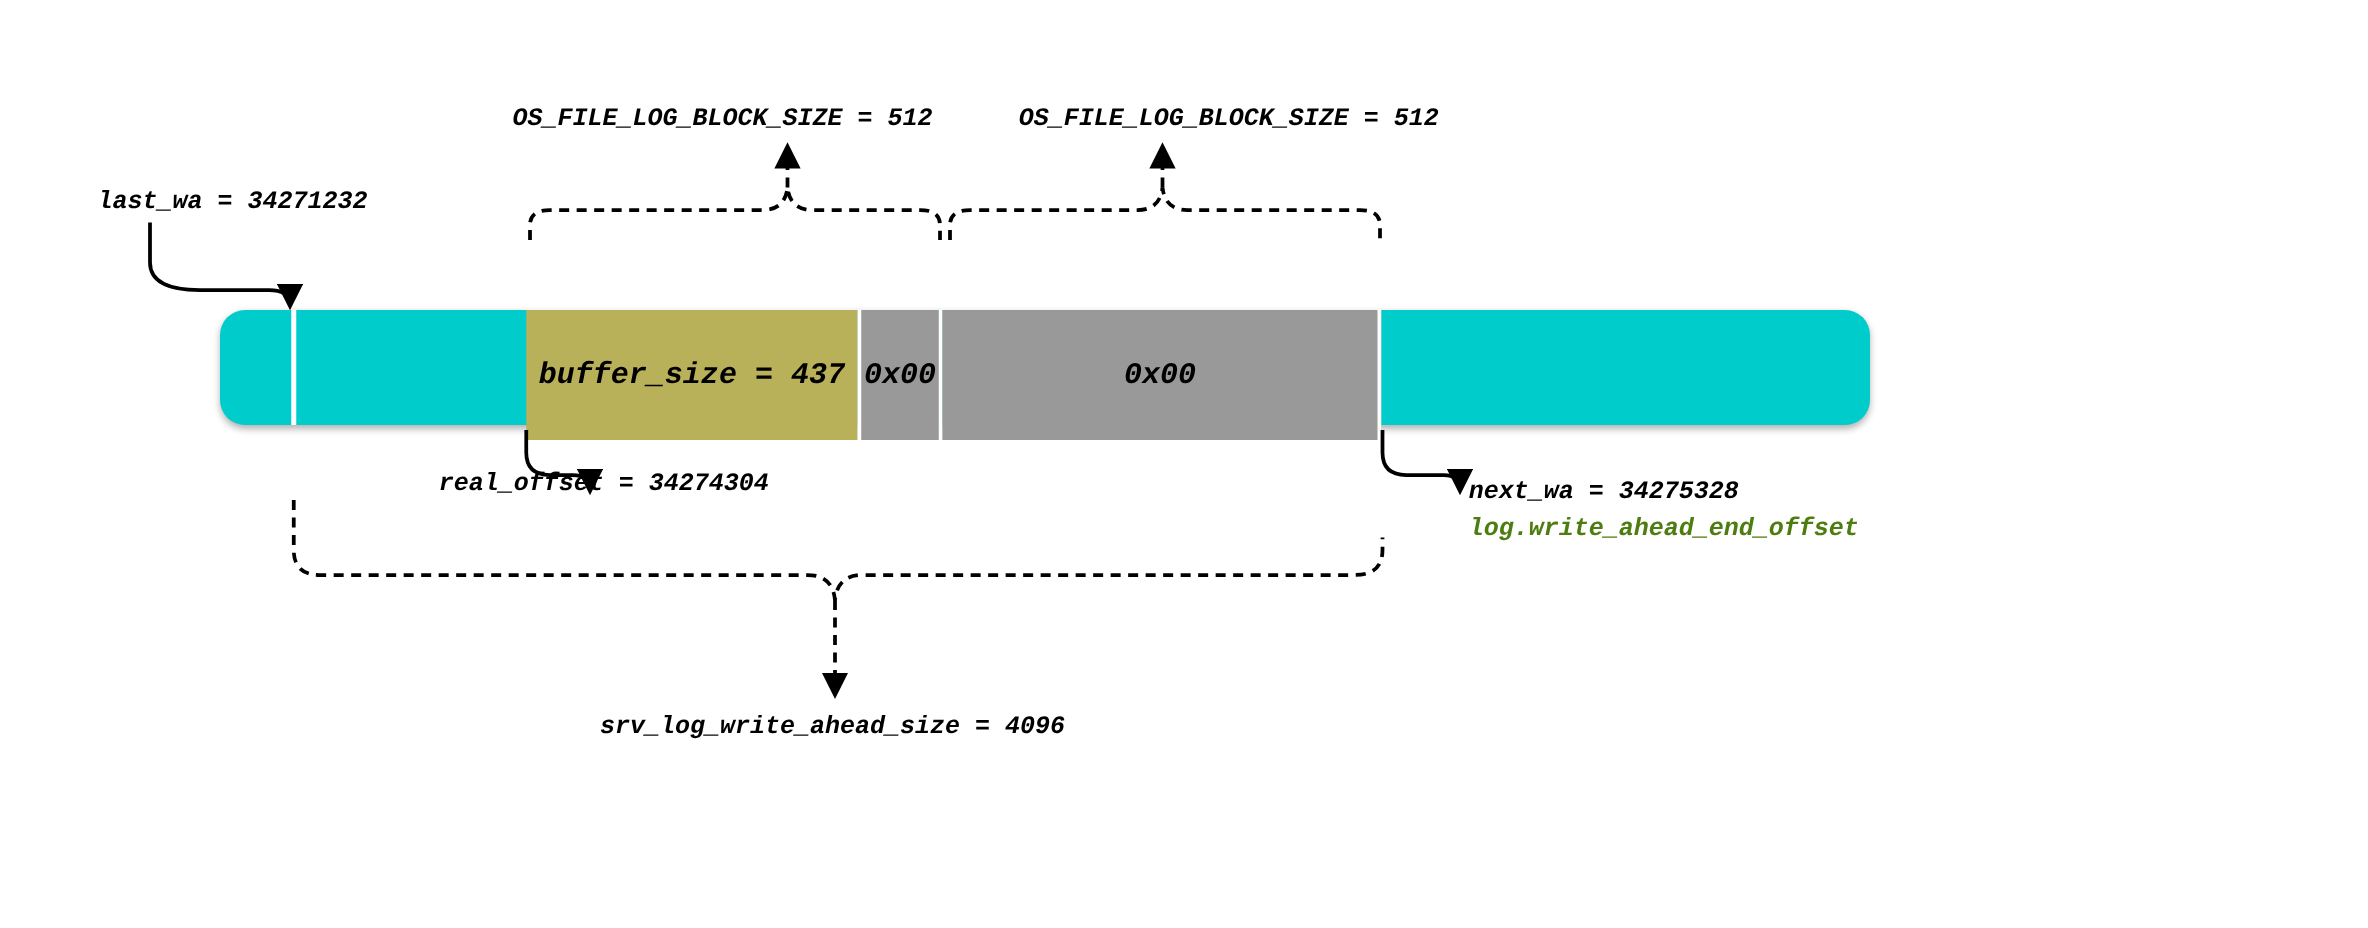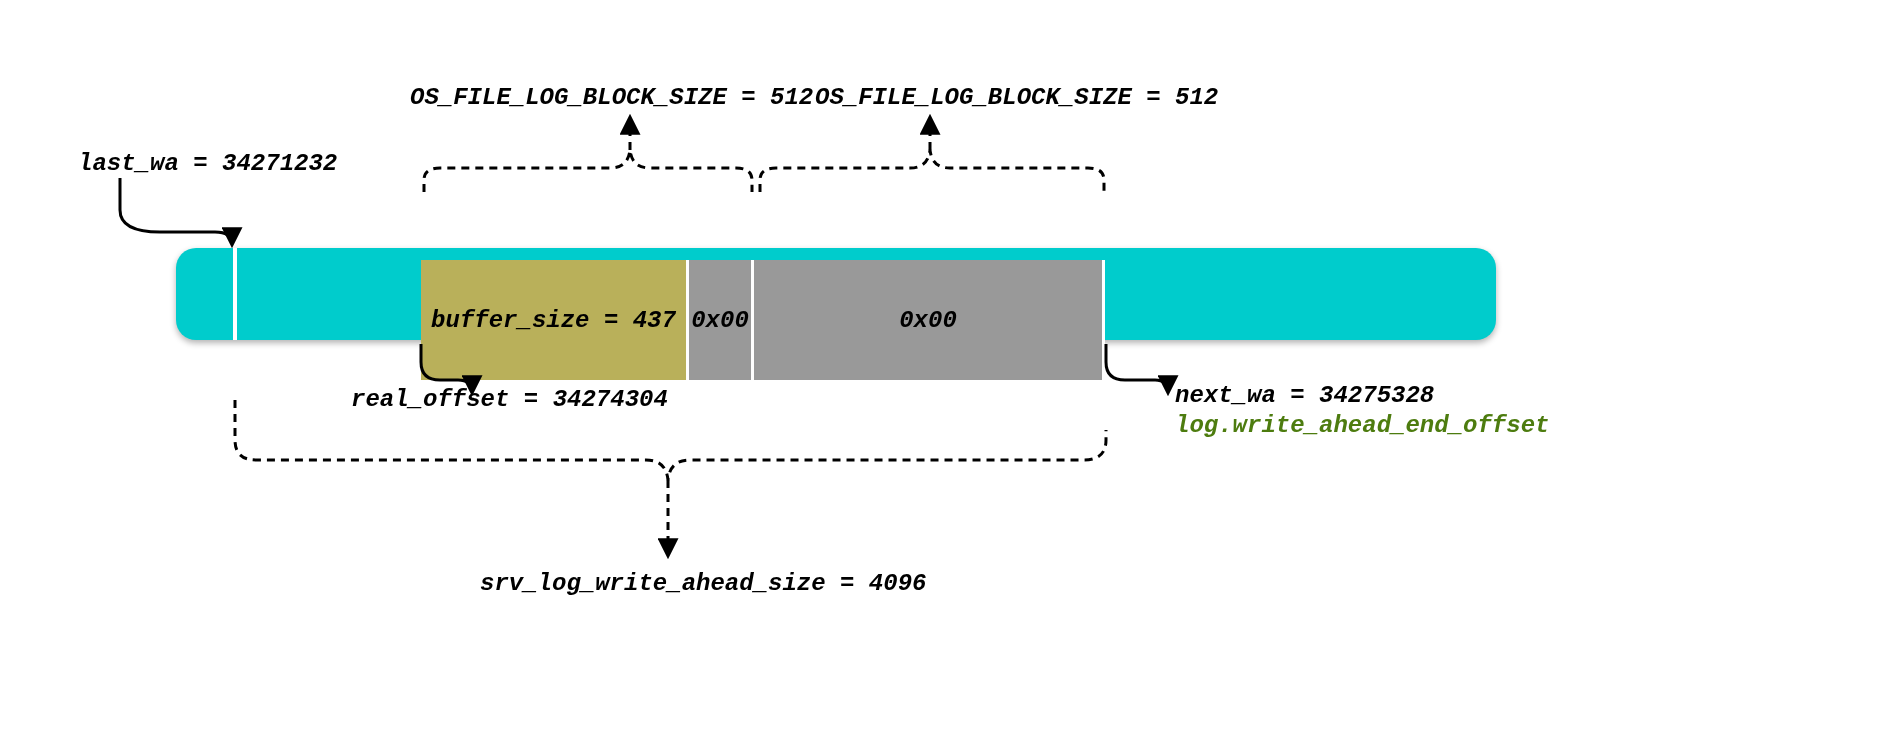--- a/index.html
+++ b/index.html
@@ -20,22 +20,22 @@
     top: 248px;
     left: 176px;
     width: 1320px;
     height: 92px;
     background: #00cccc;
     border-radius: 20px;
     box-shadow: 0 3px 6px rgba(0,0,0,0.3);
   }
   .seg {
     position: absolute;
-    top: 12px;
-    height: 120px;
+    top: 0;
+    height: 104px;
     display: flex;
     align-items: center;
     justify-content: center;
     font-size: 24px;
     color: #000;
   }
   .seg-buffer {
     left: 245px;
     width: 265px;
     background: #b9b05a;
@@ -57,21 +57,21 @@
   .divider1 {
     position: absolute;
     top: 0;
     left: 57px;
     width: 4px;
     height: 92px;
     background: #fff;
   }
   .label {
     position: absolute;
-    font-size: 24px;
+    font-size: 20px;
     color: #000;
     white-space: nowrap;
   }
   .red { color: #4d7c0f; }
   svg.anno {
     position: absolute;
     overflow: visible;
   }
 </style>
 </head>
@@ -90,21 +90,21 @@
       <span>buffer_size = 437</span>
     </div>
     <div class="seg seg-zero1">
       <span>0x00</span>
     </div>
     <div class="seg seg-zero2">
       <span>0x00</span>
     </div>
   </div>
 
-  <div class="label" style="top:386px; left:322px;margin-left:29px;">real_offset = 34274304</div>
+  <div class="label" style="top:376px; left:322px;margin-left:29px;">real_offset = 34274304</div>
 
   <div class="label" style="top:382px; left:1175px;">next_wa = 34275328</div>
   <div class="label red" style="top:412px; left:1175px;">log.write_ahead_end_offset</div>
 
   <div class="label" style="top:570px; left:480px;">srv_log_write_ahead_size = 4096</div>
 
   <svg class="anno" width="1894" height="742" style="top:0;left:0;">
     <defs>
       <marker id="arrowEnd" viewBox="0 0 10 10" refX="8" refY="5" markerWidth="7" markerHeight="7" orient="auto-start-reverse">
         <path d="M 0 0 L 10 5 L 0 10 z" fill="#000"></path>

